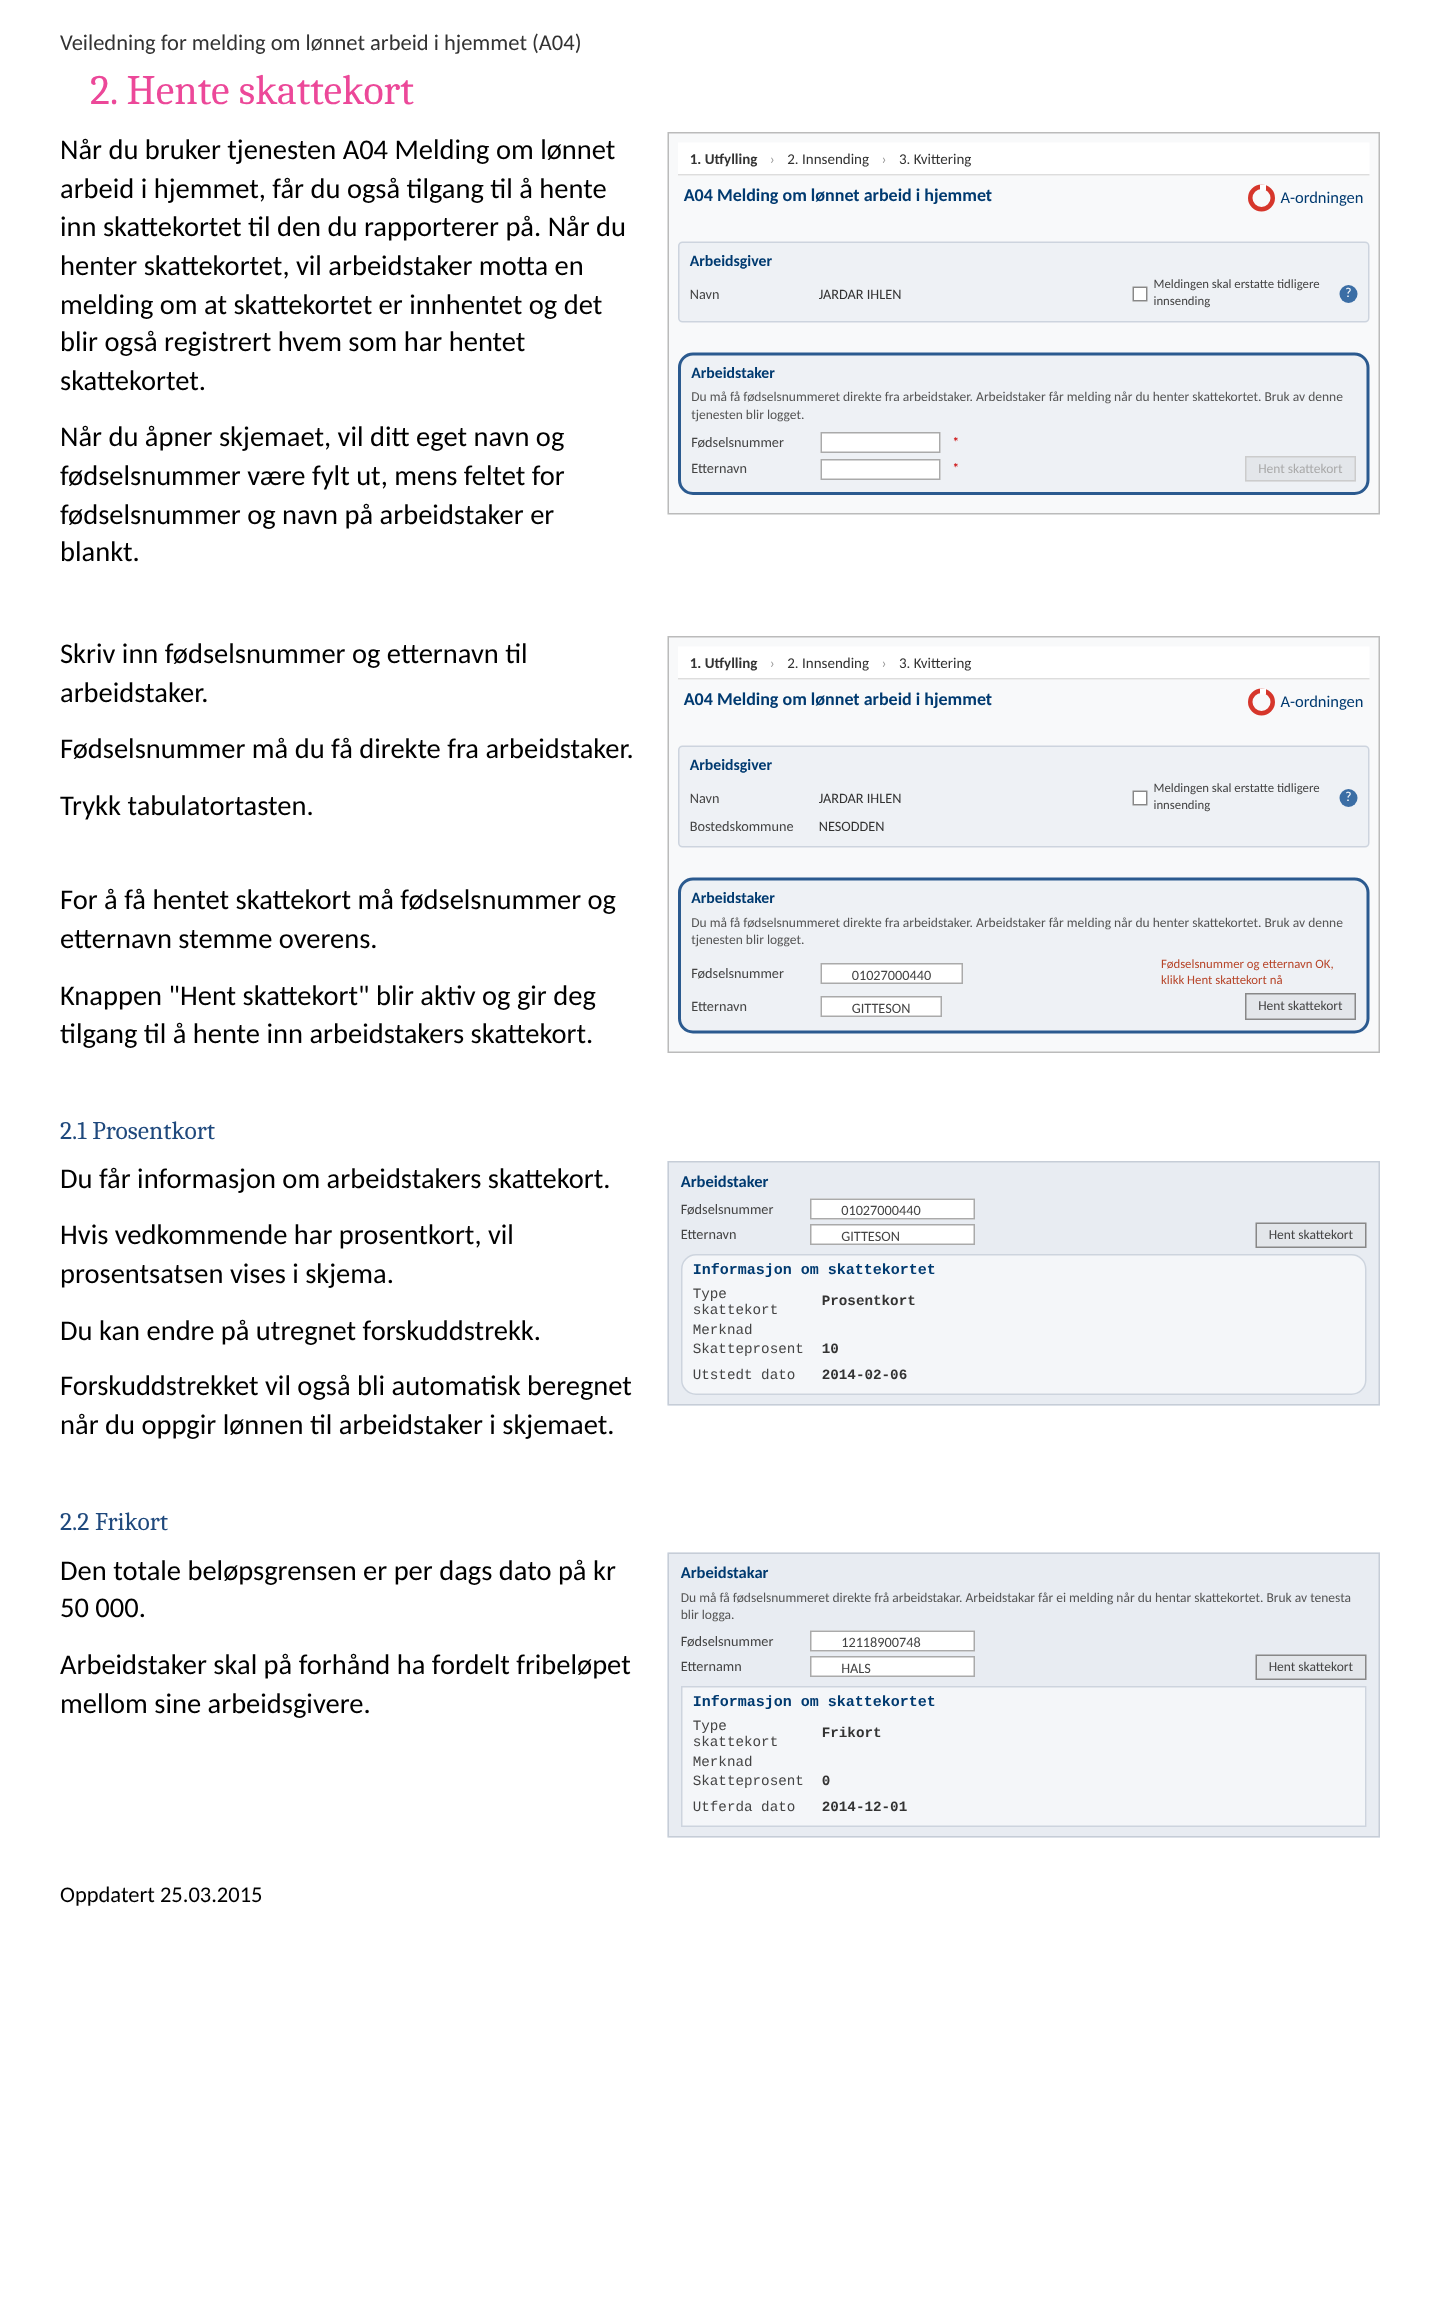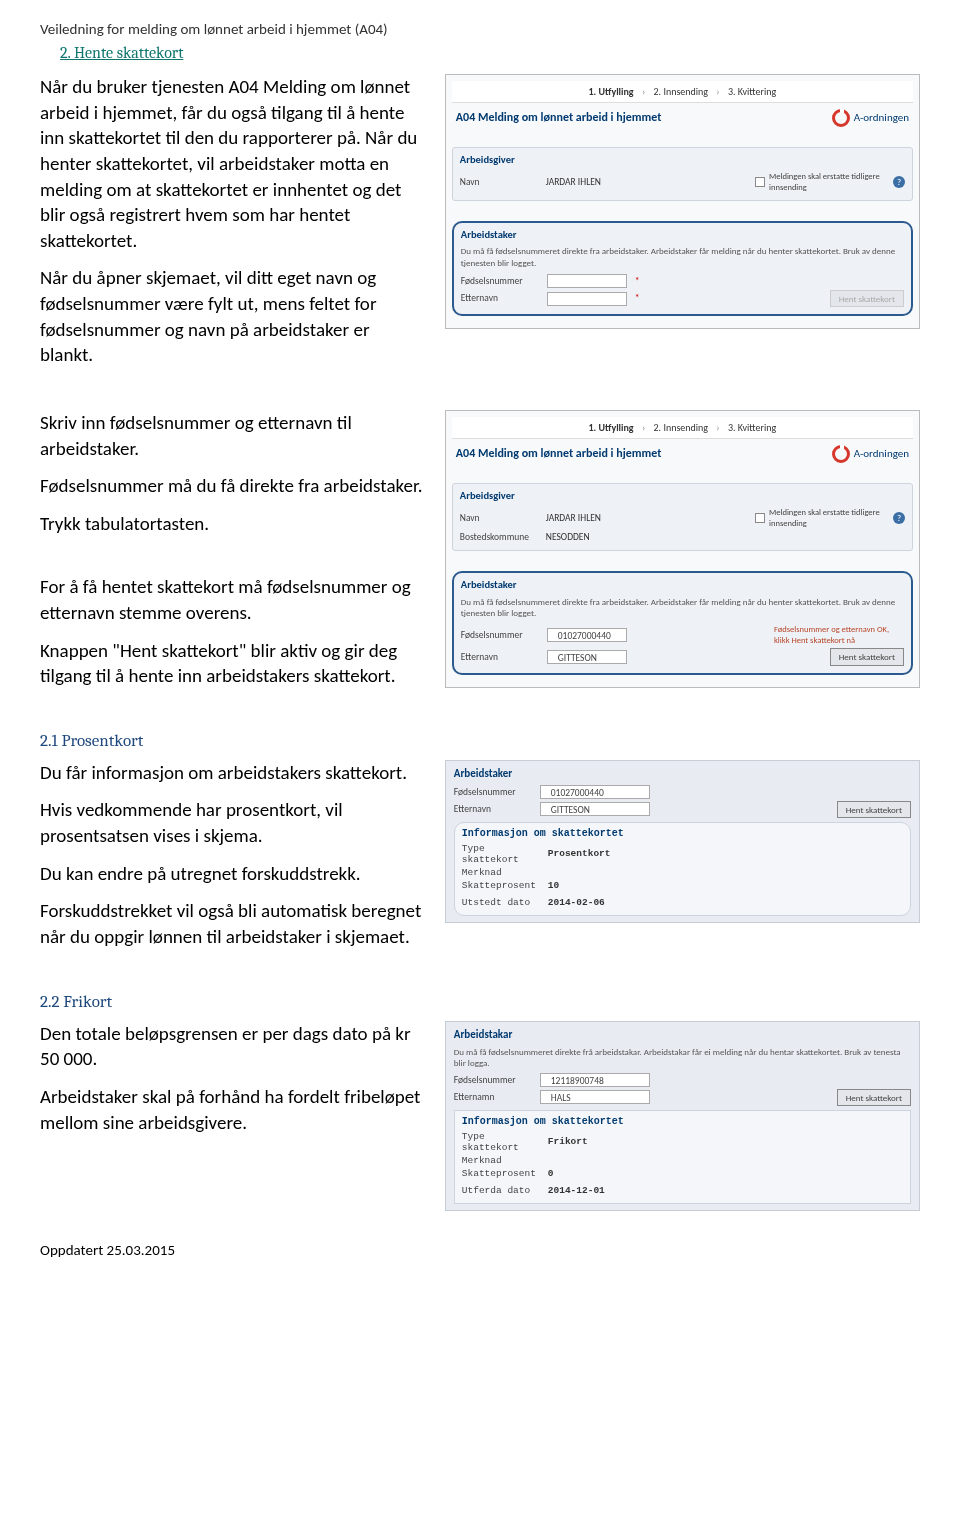--- a/index.html
+++ b/index.html
@@ -5,38 +5,38 @@
   * { box-sizing: border-box; margin: 0; padding: 0; }
   body {
     font-family: Calibri, Arial, sans-serif;
     font-size: 14px;
     color: #000;
     background: #fff;
     width: 960px;
     padding: 20px 40px 40px 40px;
   }
   .doc-title { font-size: 15px; color: #333; }
-  h2.section { color: #0f766e; font-size: 16px; font-weight: normal; margin: 6px 0 12px 20px; font-family: Cambria, serif; text-decoration: underline; }
+  h2.section { color: #ec4899; font-size: 28px; font-weight: normal; margin: 6px 0 12px 20px; font-family: Cambria, serif; }
   h3.subsection { color: #1f497d; font-size: 17px; font-weight: normal; margin: 18px 0 10px 0; font-family: Cambria, serif; }
   .row { display: flex; align-items: flex-start; margin-bottom: 30px; }
   .left { flex: 0 0 46%; padding-right: 20px; font-size: 19px; line-height: 1.35; }
   .left p { margin-bottom: 12px; }
   .right { flex: 1; }
   .footer-date { margin-top: 20px; font-size: 15px; }
 
   
   .shot {
     border: 1px solid #bbb;
     background: #f8f9fa;
     font-size: 10px;
     color: #333;
     padding: 6px;
     line-height: 1.3;
   }
-  .steps { background: #fff; padding: 4px 8px; margin-bottom: 5px; font-size: 10px; color: #333; border-bottom: 1px solid #ddd; text-align: center; }
+  .steps { background: #fff; padding: 4px 8px; margin-bottom: 5px; font-size: 10px; color: #333; border-bottom: 1px solid #ddd; }
   .steps .bold { font-weight: bold; }
   .steps .sep { color: #999; margin: 0 6px; }
   .form-header { display: flex; justify-content: space-between; align-items: center; margin: 6px 4px 8px 4px; }
   .form-title { font-size: 12px; font-weight: bold; color: #003a70; }
   .logo { display: flex; align-items: center; gap: 4px; color: #003a70; font-size: 11px; }
   .logo-circle { width: 18px; height: 18px; border: 3px solid #d6362b; border-radius: 50%; position: relative; }
   .logo-circle::before { content:""; position:absolute; width:4px; height:4px; background:#fff; top:-3px; left:5px; }
   .group {
     background: #eef1f5;
     border: 1px solid #cdd4de;
@@ -52,21 +52,21 @@
   }
   .field-highlight {
     border: 2.5px solid #2b5a8f;
     border-radius: 6px;
     padding: 0 3px;
     display: inline-block;
   }
   .field-row { display: flex; align-items: center; margin: 2px 0; gap: 6px; font-size: 9.5px; color: #444; }
   .flabel { width: 80px; flex-shrink: 0; }
   .fval { color: #333; }
-  .finput { border: 1px solid #aaa; background: #fff; padding: 1px 10px; min-width: 80px; display: inline-block; height: 14px; font-size: 9.5px; }
+  .finput { border: 1px solid #aaa; background: #fff; padding: 1px 20px; min-width: 80px; display: inline-block; height: 14px; font-size: 9.5px; }
   .finput-star { color: #c00; margin-left: 2px; }
   .fbtn {
     border: 1px solid #888; background: #e3e6ea; padding: 2px 8px; font-size: 9px; color: #444;
     display: inline-block;
   }
   .fbtn-disabled { color: #aaa; border-color: #ccc; }
   .note { color: #555; font-size: 9px; margin: 3px 0 5px 0; }
   .red-note { color: #b7462a; font-size: 8.5px; }
   .help-q {
     display: inline-block; width: 12px; height: 12px; border-radius: 50%;

